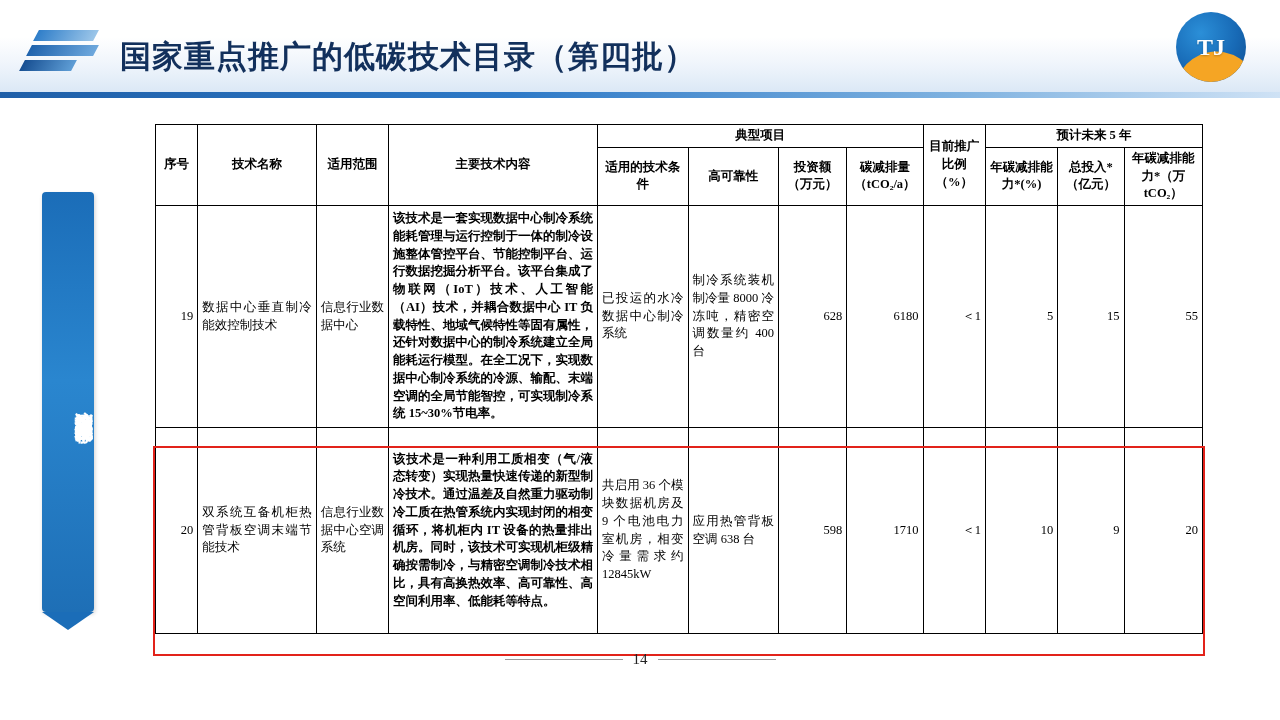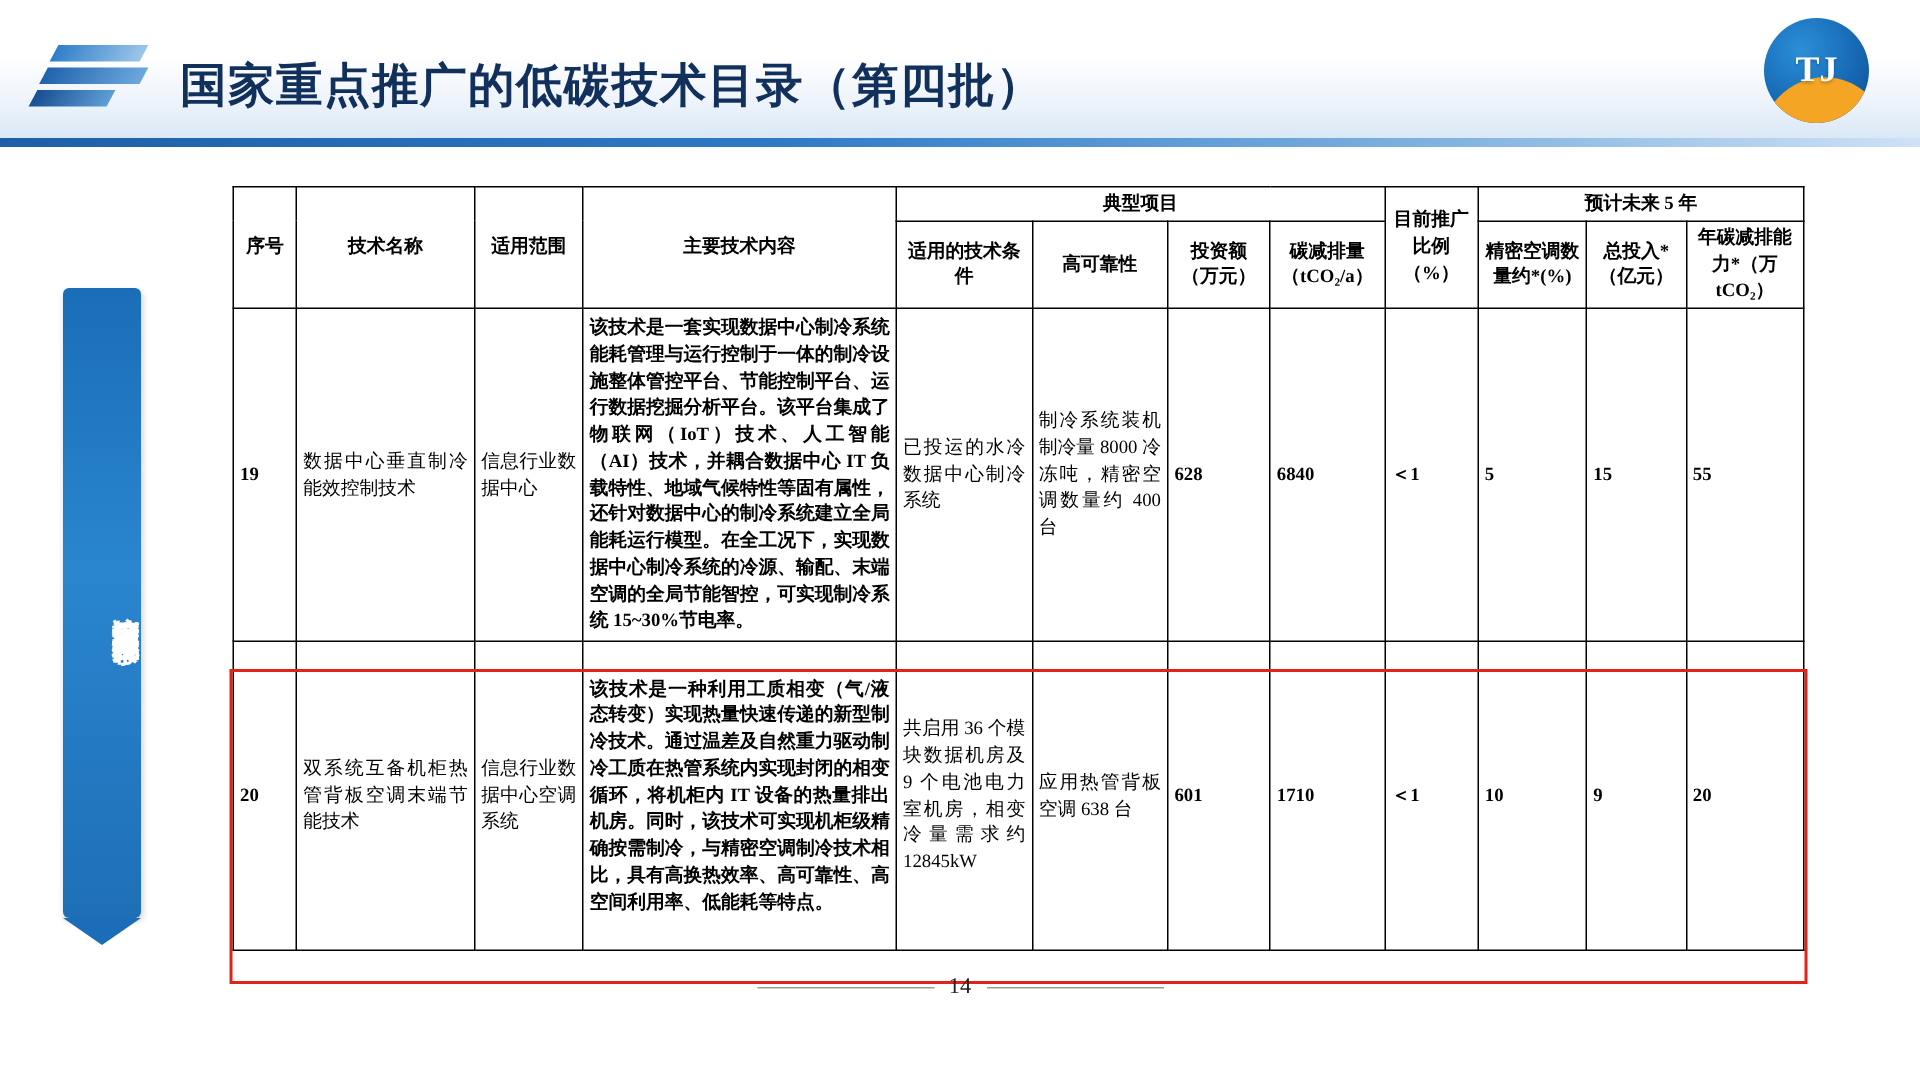--- a/index.html
+++ b/index.html
@@ -167,21 +167,21 @@
     line-height: 1.5;
     font-weight: bold;
   }
   .c-topleft {
     vertical-align: middle;
     text-align: justify;
     text-align-last: left;
     padding: 4px 6px;
     line-height: 1.5;
   }
-  .num-cell { text-align: left; font-size: 13px; font-weight: bold; }
+  .num-cell { text-align: right; font-size: 13px; }
   .highlight-row td { position: relative; }
 
   .hl-box {
     position: absolute;
     left: 153px;
     top: 446px;
     width: 1052px;
     height: 210px;
     border: 2.5px solid #e2231a;
     pointer-events: none;
@@ -259,48 +259,48 @@
         <th rowspan="2" class="hdr-cell">主要技术内容</th>
         <th colspan="4" class="hdr-cell">典型项目</th>
         <th rowspan="2" class="hdr-cell">目前推广比例（%）</th>
         <th colspan="3" class="hdr-cell">预计未来 5 年</th>
       </tr>
       <tr>
         <th class="hdr-cell">适用的技术条件</th>
         <th class="hdr-cell">高可靠性</th>
         <th class="hdr-cell">投资额（万元）</th>
         <th class="hdr-cell">碳减排量（tCO₂/a）</th>
-        <th class="hdr-cell">精密空调数量约*(%)</th>
+        <th class="hdr-cell">年碳减排能力*(%)</th>
         <th class="hdr-cell">总投入*（亿元）</th>
         <th class="hdr-cell">年碳减排能力*（万 tCO₂）</th>
       </tr>
     </thead>
     <tbody>
       <tr style="height:222px">
         <td class="num-cell">19</td>
         <td class="c-topleft">数据中心垂直制冷能效控制技术</td>
         <td class="c-topleft">信息行业数据中心</td>
         <td class="c-just">该技术是一套实现数据中心制冷系统能耗管理与运行控制于一体的制冷设施整体管控平台、节能控制平台、运行数据挖掘分析平台。该平台集成了物联网（IoT）技术、人工智能（AI）技术，并耦合数据中心 IT 负载特性、地域气候特性等固有属性，还针对数据中心的制冷系统建立全局能耗运行模型。在全工况下，实现数据中心制冷系统的冷源、输配、末端空调的全局节能智控，可实现制冷系统 15~30%节电率。</td>
         <td class="c-topleft">已投运的水冷数据中心制冷系统</td>
         <td class="c-topleft">制冷系统装机制冷量 8000 冷冻吨，精密空调数量约 400 台</td>
         <td class="num-cell">628</td>
-        <td class="num-cell">6840</td>
+        <td class="num-cell">6180</td>
         <td class="num-cell">＜1</td>
         <td class="num-cell">5</td>
         <td class="num-cell">15</td>
         <td class="num-cell">55</td>
       </tr>
       <tr class="highlight-row" style="height:206px">
         <td class="num-cell">20</td>
         <td class="c-topleft">双系统互备机柜热管背板空调末端节能技术</td>
         <td class="c-topleft">信息行业数据中心空调系统</td>
         <td class="c-just">该技术是一种利用工质相变（气/液态转变）实现热量快速传递的新型制冷技术。通过温差及自然重力驱动制冷工质在热管系统内实现封闭的相变循环，将机柜内 IT 设备的热量排出机房。同时，该技术可实现机柜级精确按需制冷，与精密空调制冷技术相比，具有高换热效率、高可靠性、高空间利用率、低能耗等特点。</td>
         <td class="c-topleft">共启用 36 个模块数据机房及 9 个电池电力室机房，相变冷量需求约 12845kW</td>
         <td class="c-topleft">应用热管背板空调 638 台</td>
-        <td class="num-cell">601</td>
+        <td class="num-cell">598</td>
         <td class="num-cell">1710</td>
         <td class="num-cell">＜1</td>
         <td class="num-cell">10</td>
         <td class="num-cell">9</td>
         <td class="num-cell">20</td>
       </tr>
     </tbody>
   </table>
 </div>
 

